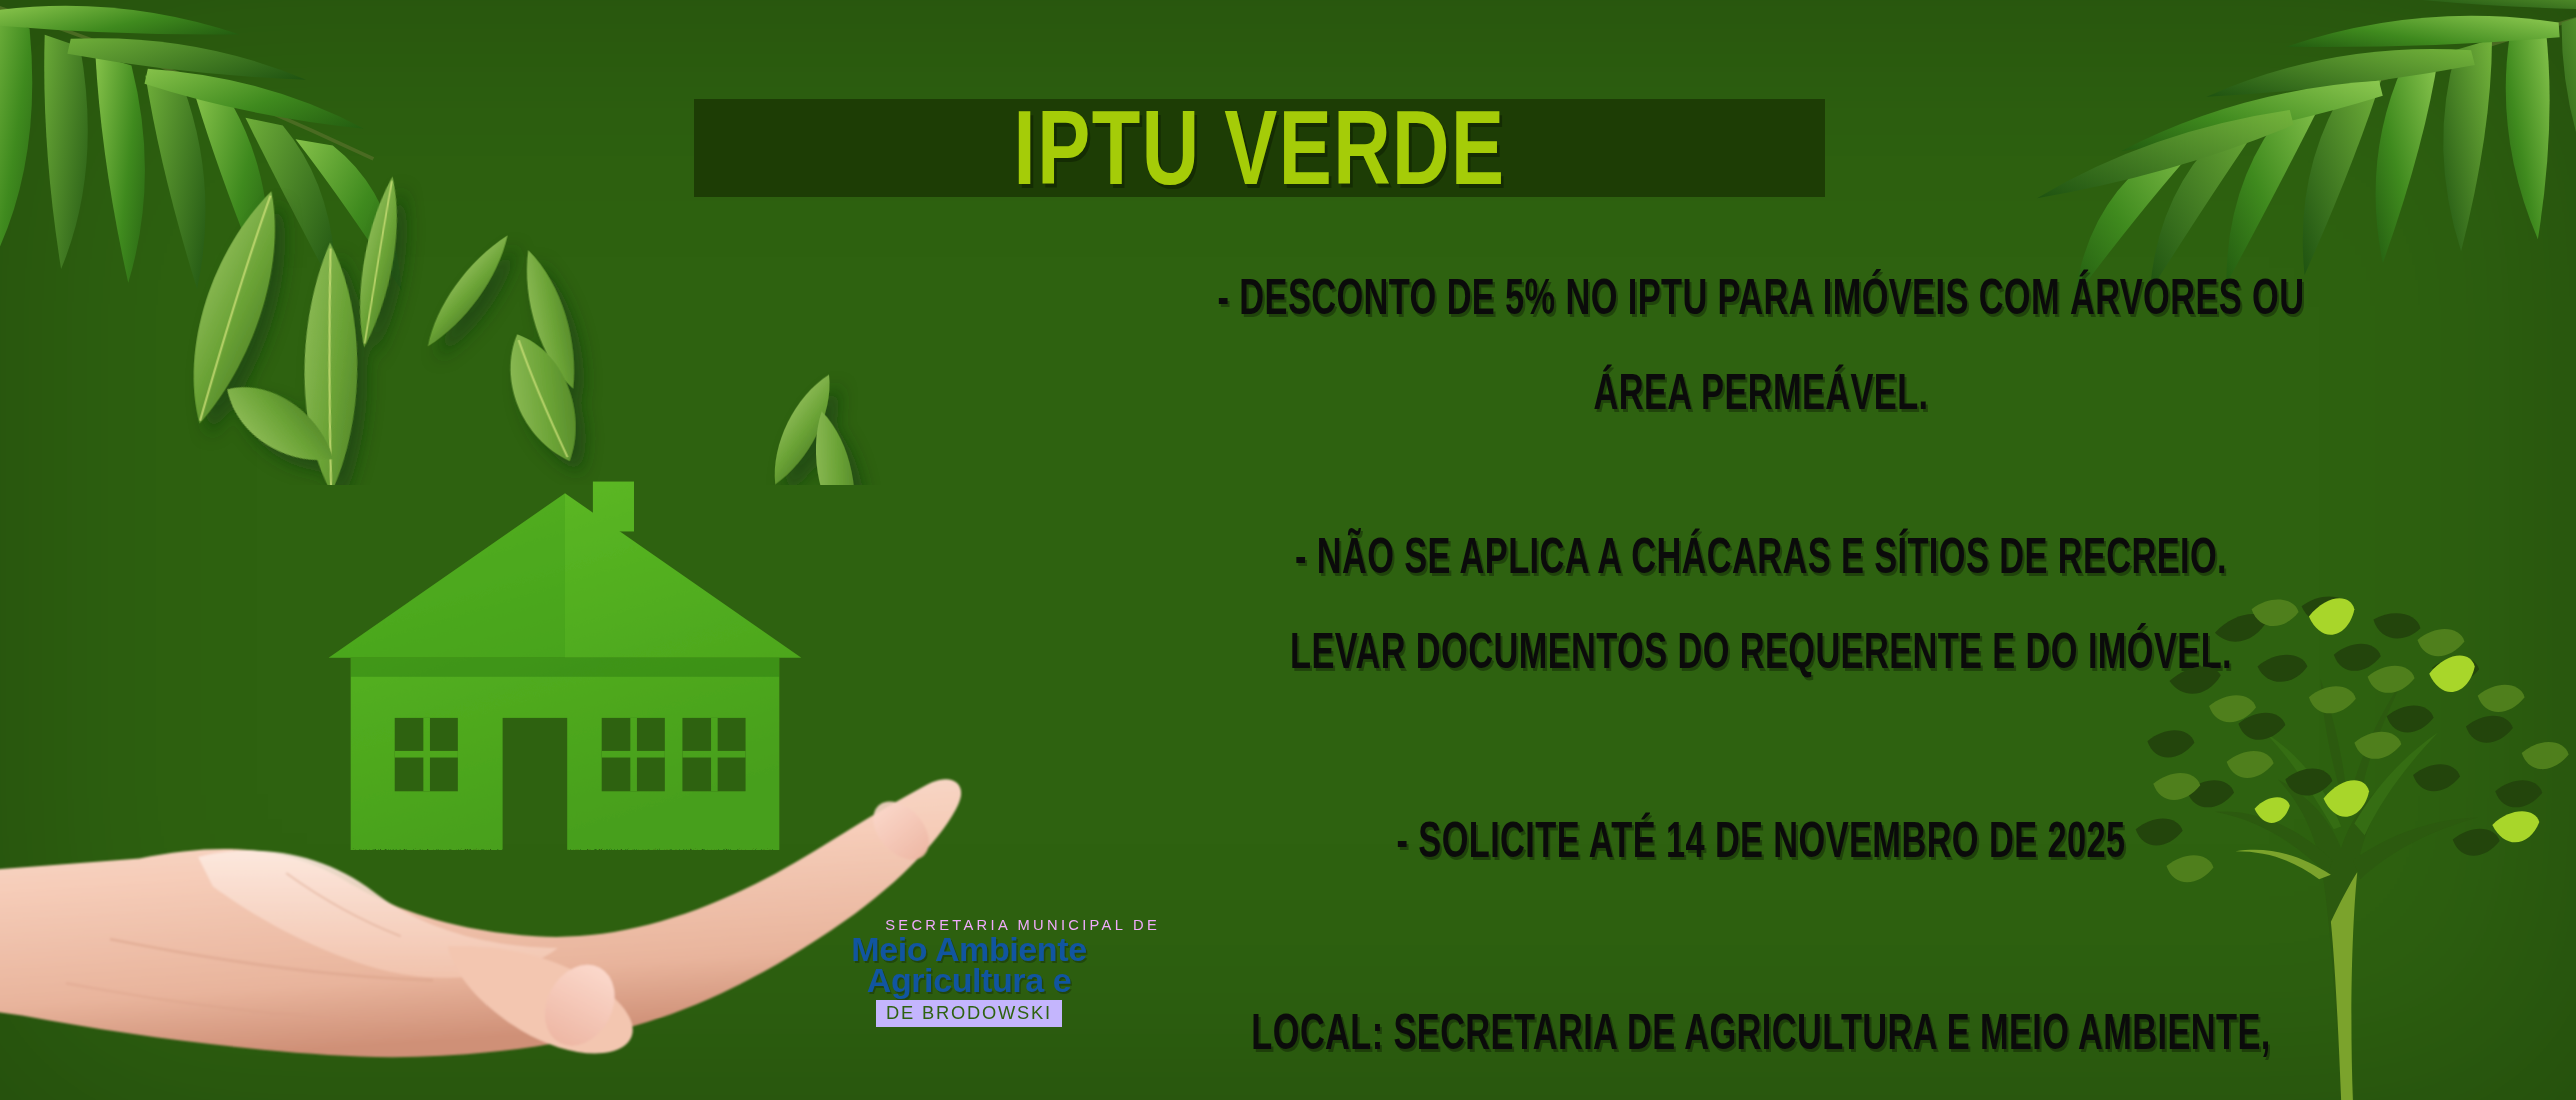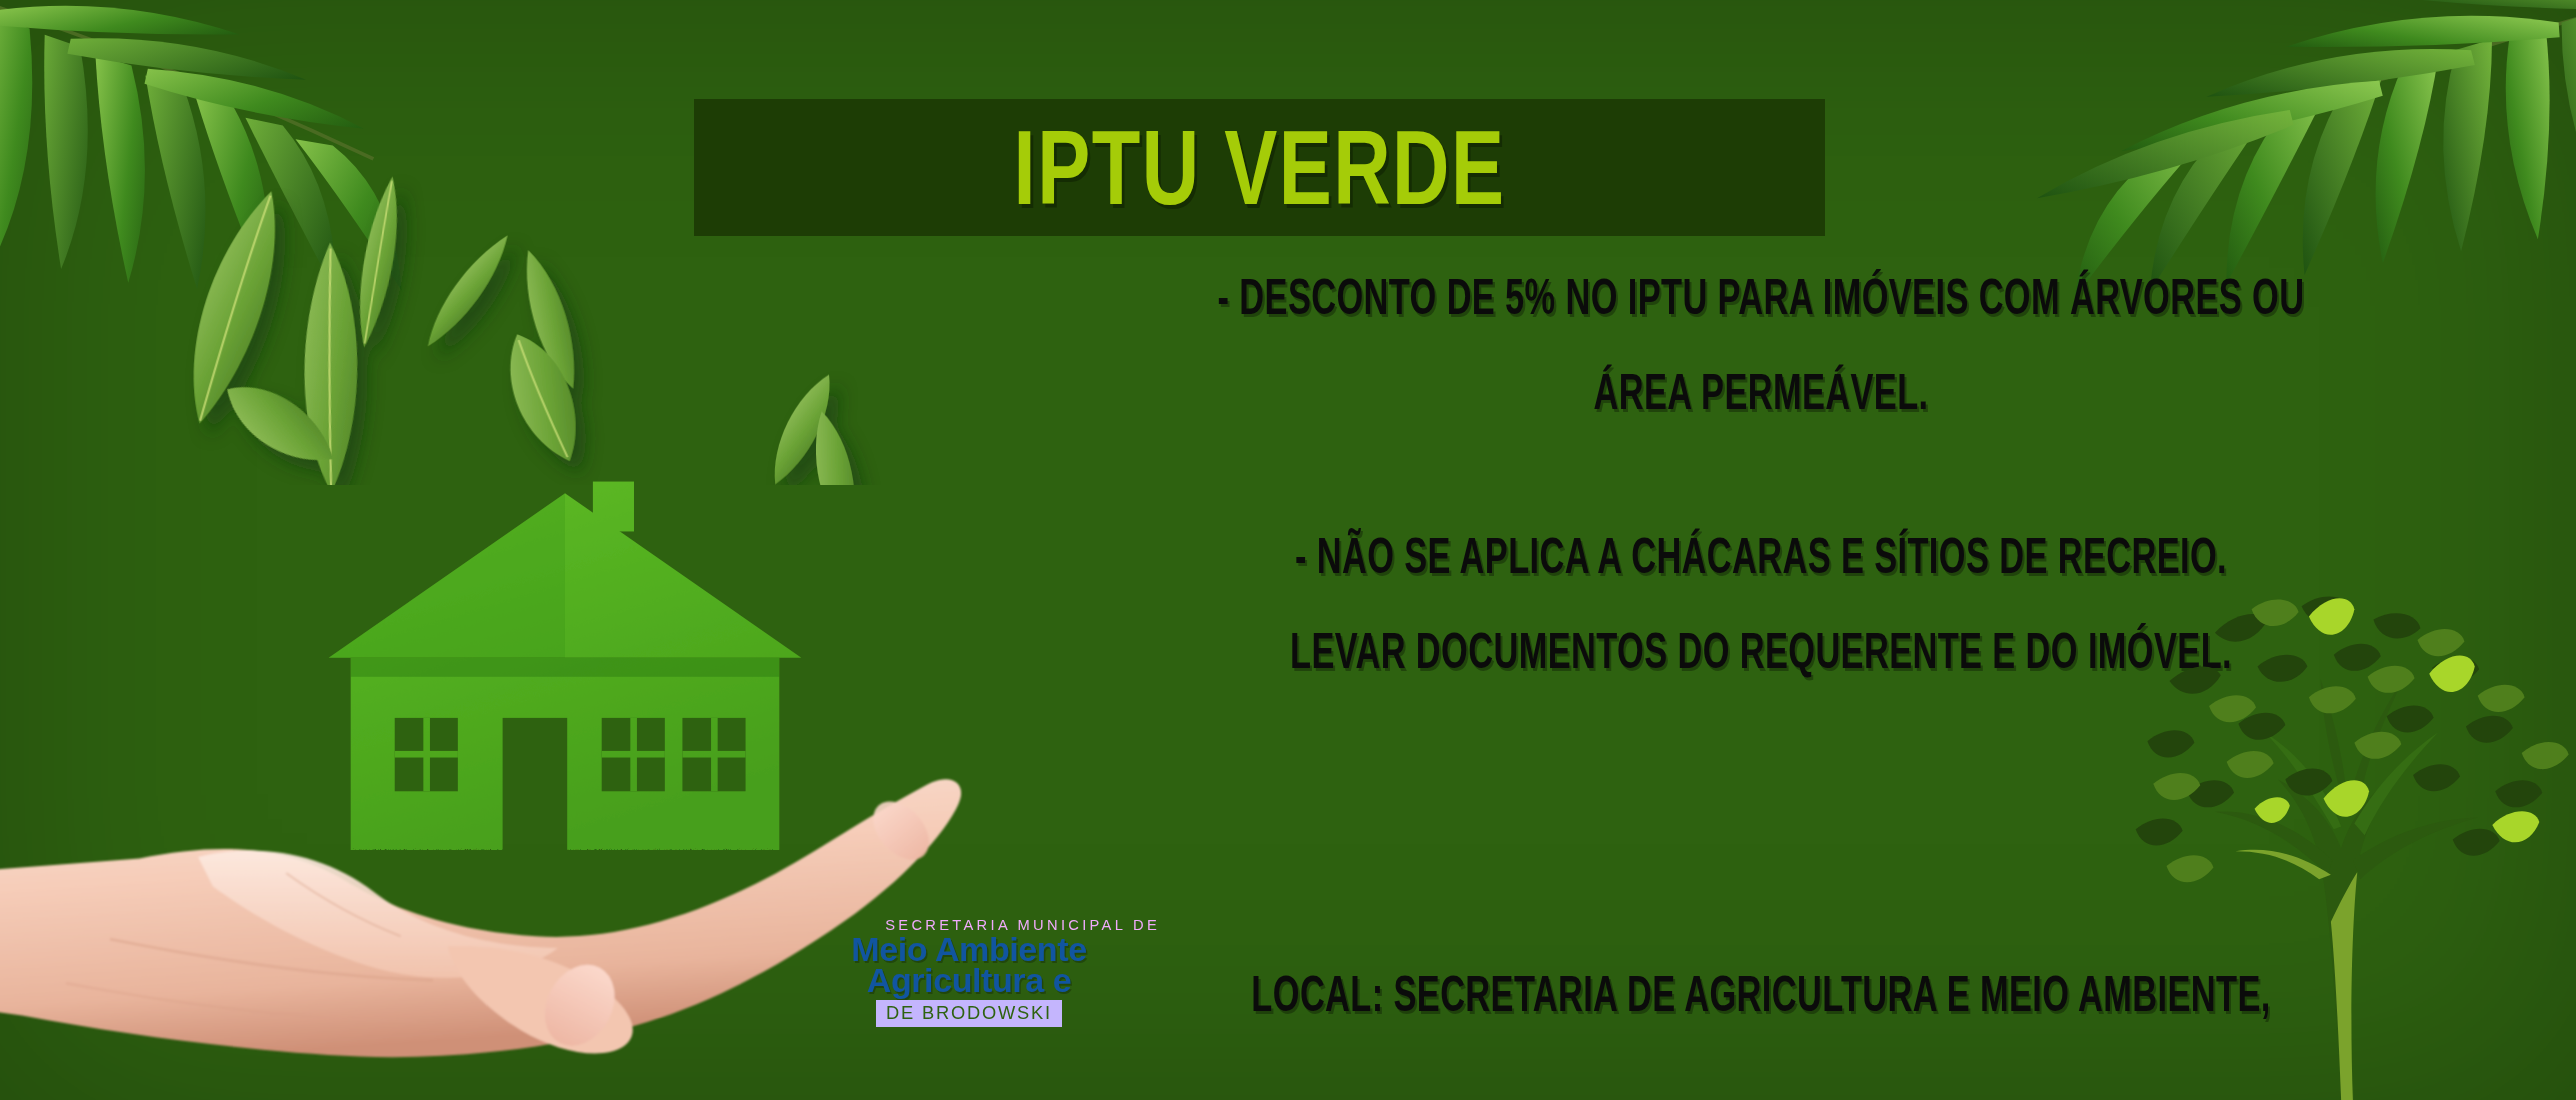--- a/index.html
+++ b/index.html
@@ -35,21 +35,21 @@
     height: 514px;
     pointer-events: none;
   }
 
   
   #title-box {
     position: absolute;
     left: 694px;
     top: 99px;
     width: 1131px;
-    height: 137px;
+    height: 98px;
     background: #1d3d05;
     display: flex;
     align-items: center;
     justify-content: center;
   }
   #title-text {
     font-family: "Liberation Sans", sans-serif;
     font-weight: bold;
     font-size: 82px;
     letter-spacing: 1.5px;
@@ -395,20 +395,23 @@
     <div class="gap-md"></div>
 
     <div class="para">
       <div class="line">- NÃO SE APLICA A CHÁCARAS E SÍTIOS DE RECREIO.</div>
       <div class="gap-sm"></div>
       <div class="line">LEVAR DOCUMENTOS DO REQUERENTE E DO IMÓVEL.</div>
     </div>
 
     <div class="gap-lg"></div>
 
+    <div class="para">
+      <div class="line">- SOLICITE ATÉ 14 DE NOVEMBRO DE 2025</div>
+    </div>
 
     <div class="gap-xl"></div>
 
     <div class="para">
       <div class="line">LOCAL: SECRETARIA DE AGRICULTURA E MEIO AMBIENTE,</div>
       <div class="gap-sm"></div>
 
     </div>
 
   </div>

